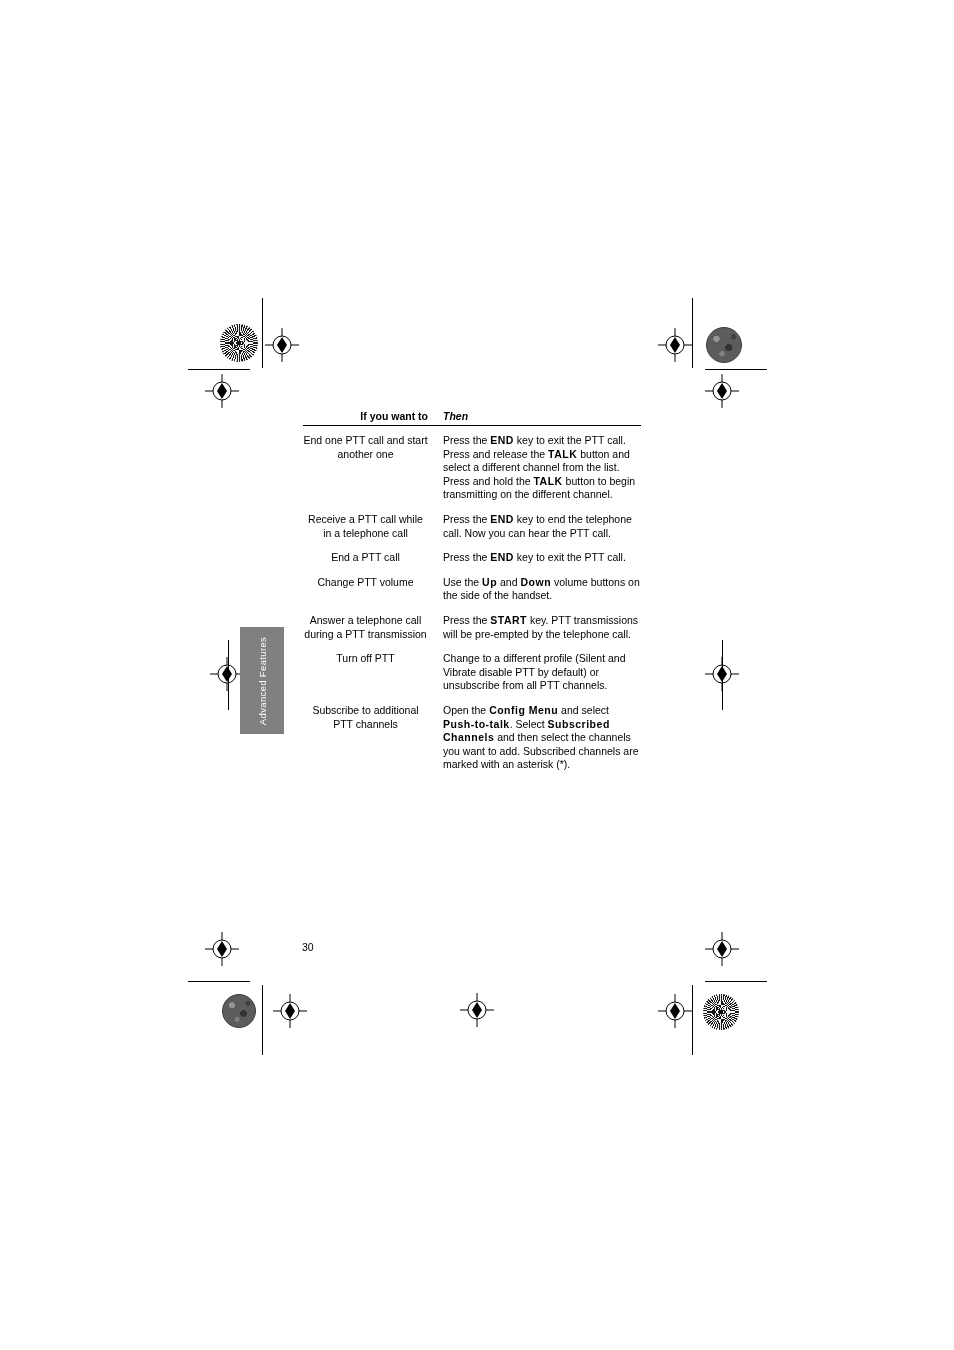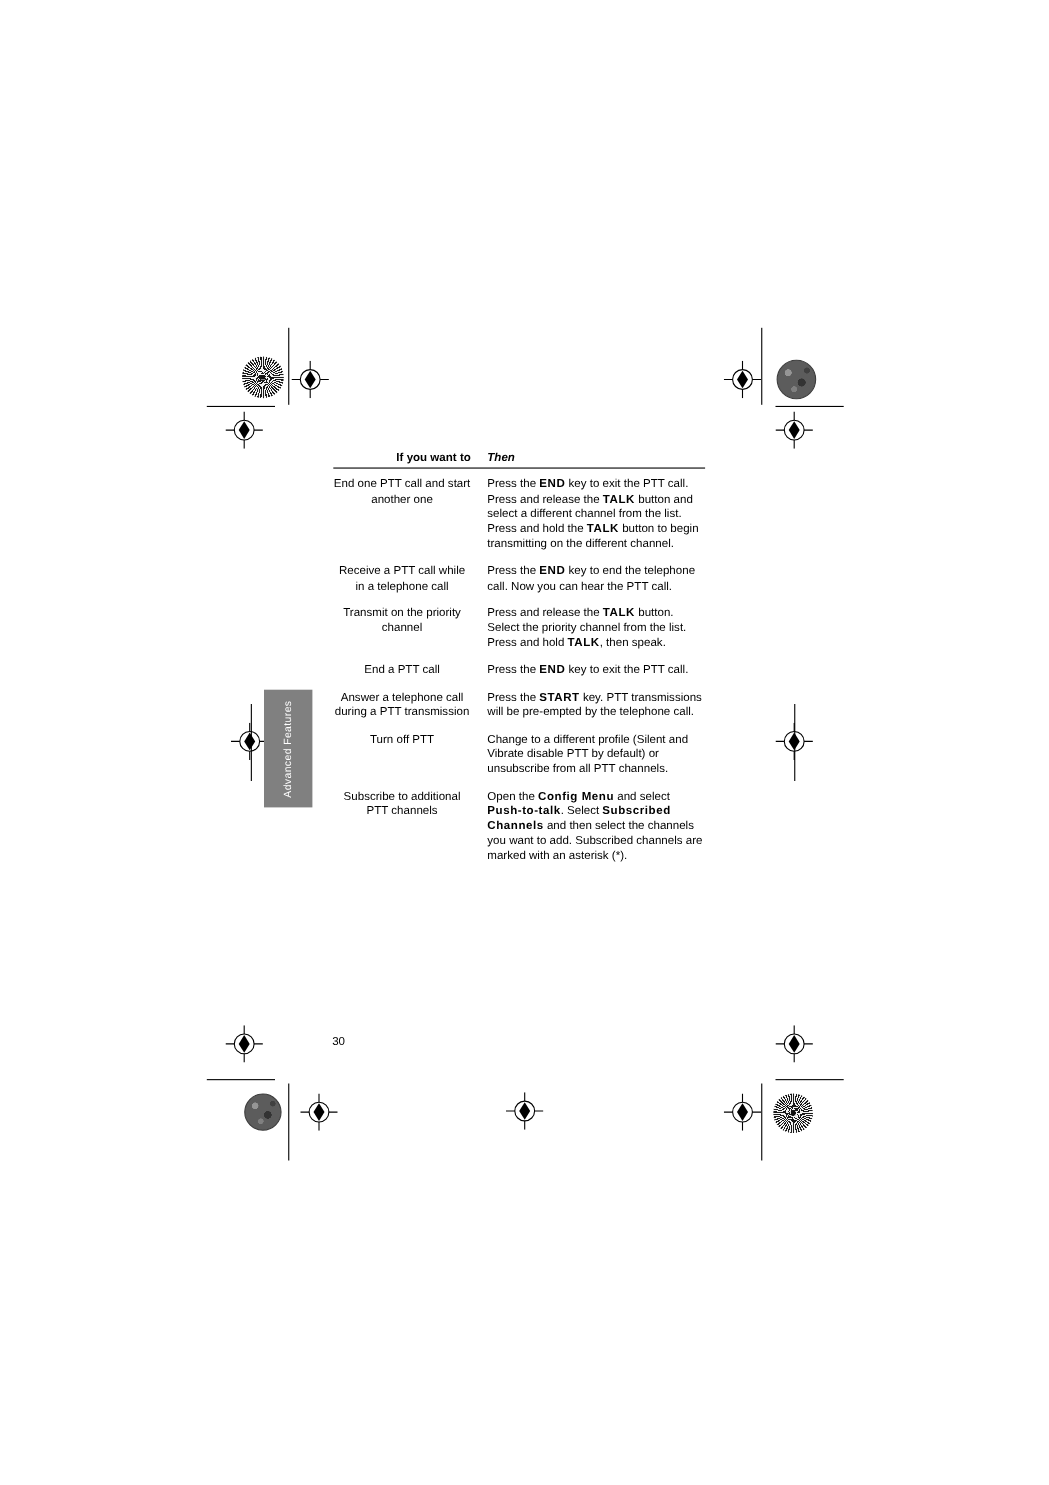--- a/index.html
+++ b/index.html
@@ -276,28 +276,28 @@
           <td class="col-a">End one PTT call and start another one</td>
           <td></td>
           <td class="col-b">Press the <b>END</b> key to exit the PTT call. Press and release the <b>TALK</b> button and select a different channel from the list. Press and hold the <b>TALK</b> button to begin transmitting on the different channel.</td>
         </tr>
         <tr>
           <td class="col-a">Receive a PTT call while in a telephone call</td>
           <td></td>
           <td class="col-b">Press the <b>END</b> key to end the telephone call. Now you can hear the PTT call.</td>
         </tr>
         <tr>
-          <td class="col-a">Transmit on the priority channel</td>
-          <td></td>
-          <td class="col-b">Press and release the <b>TALK</b> button. Select the priority channel from the list. Press and hold <b>TALK</b>, then speak.</td>
-        </tr>
-        <tr>
           <td class="col-a">End a PTT call</td>
           <td></td>
           <td class="col-b">Press the <b>END</b> key to exit the PTT call.</td>
+        </tr>
+        <tr>
+          <td class="col-a">Change PTT volume</td>
+          <td></td>
+          <td class="col-b">Use the <b>Up</b> and <b>Down</b> volume buttons on the side of the handset.</td>
         </tr>
         <tr>
           <td class="col-a">Answer a telephone call during a PTT transmission</td>
           <td></td>
           <td class="col-b">Press the <b>START</b> key. PTT transmissions will be pre-empted by the telephone call.</td>
         </tr>
         <tr>
           <td class="col-a">Turn off PTT</td>
           <td></td>
           <td class="col-b">Change to a different profile (Silent and Vibrate disable PTT by default) or unsubscribe from all PTT channels.</td>

